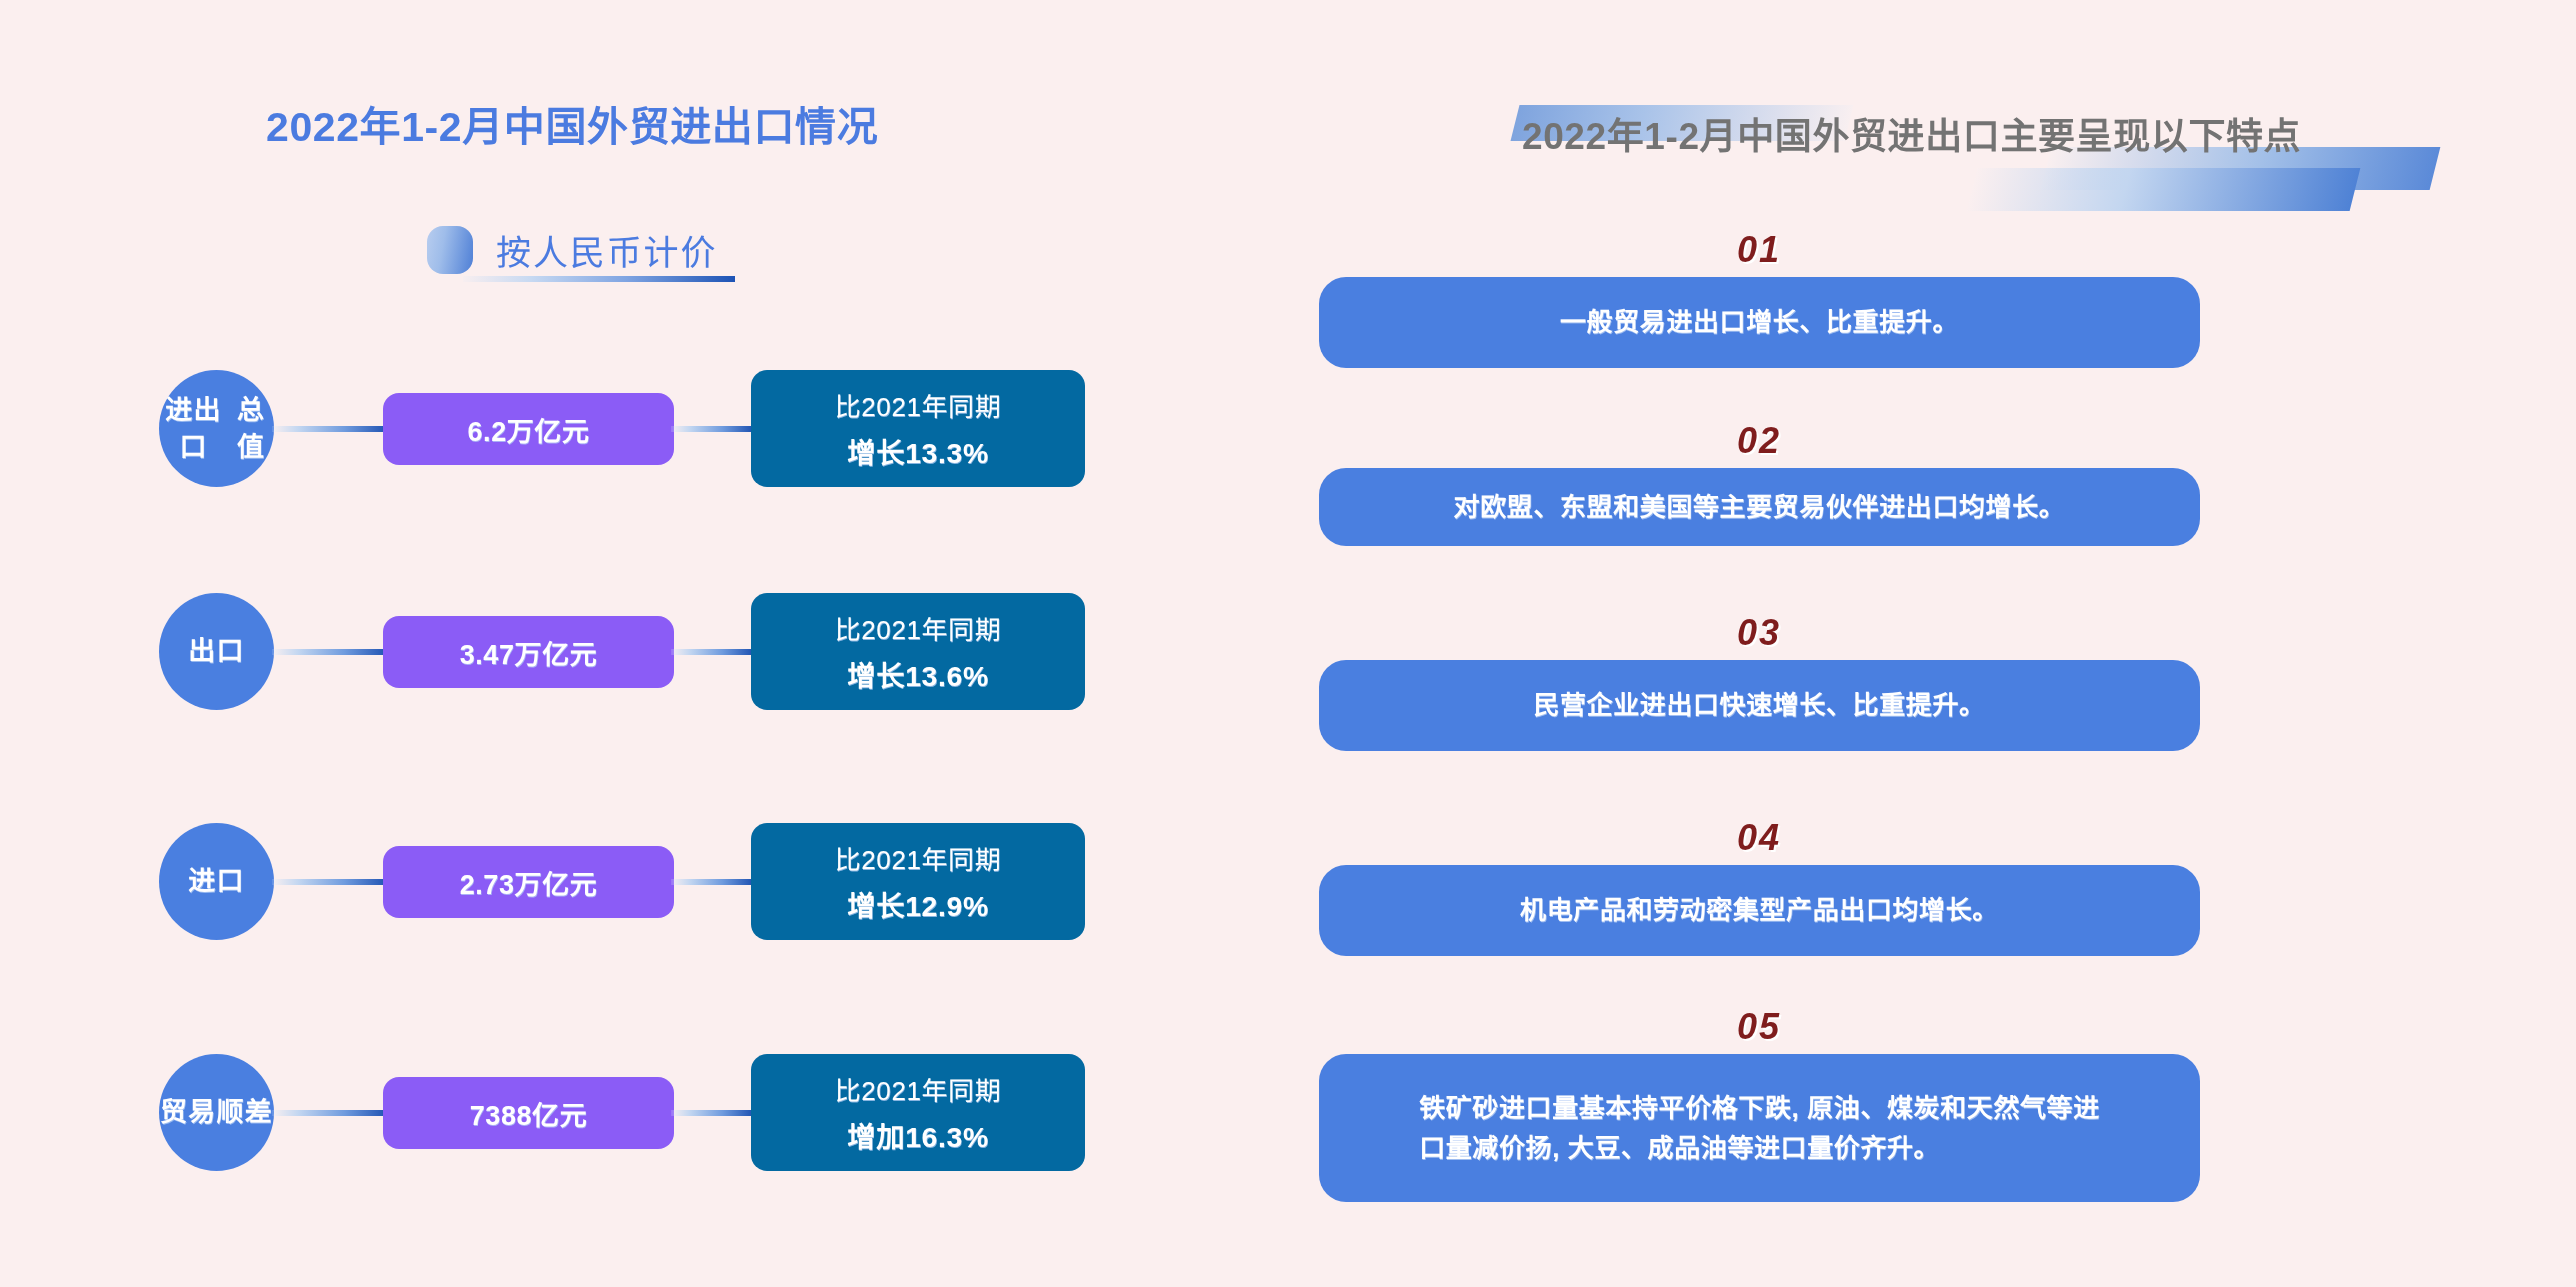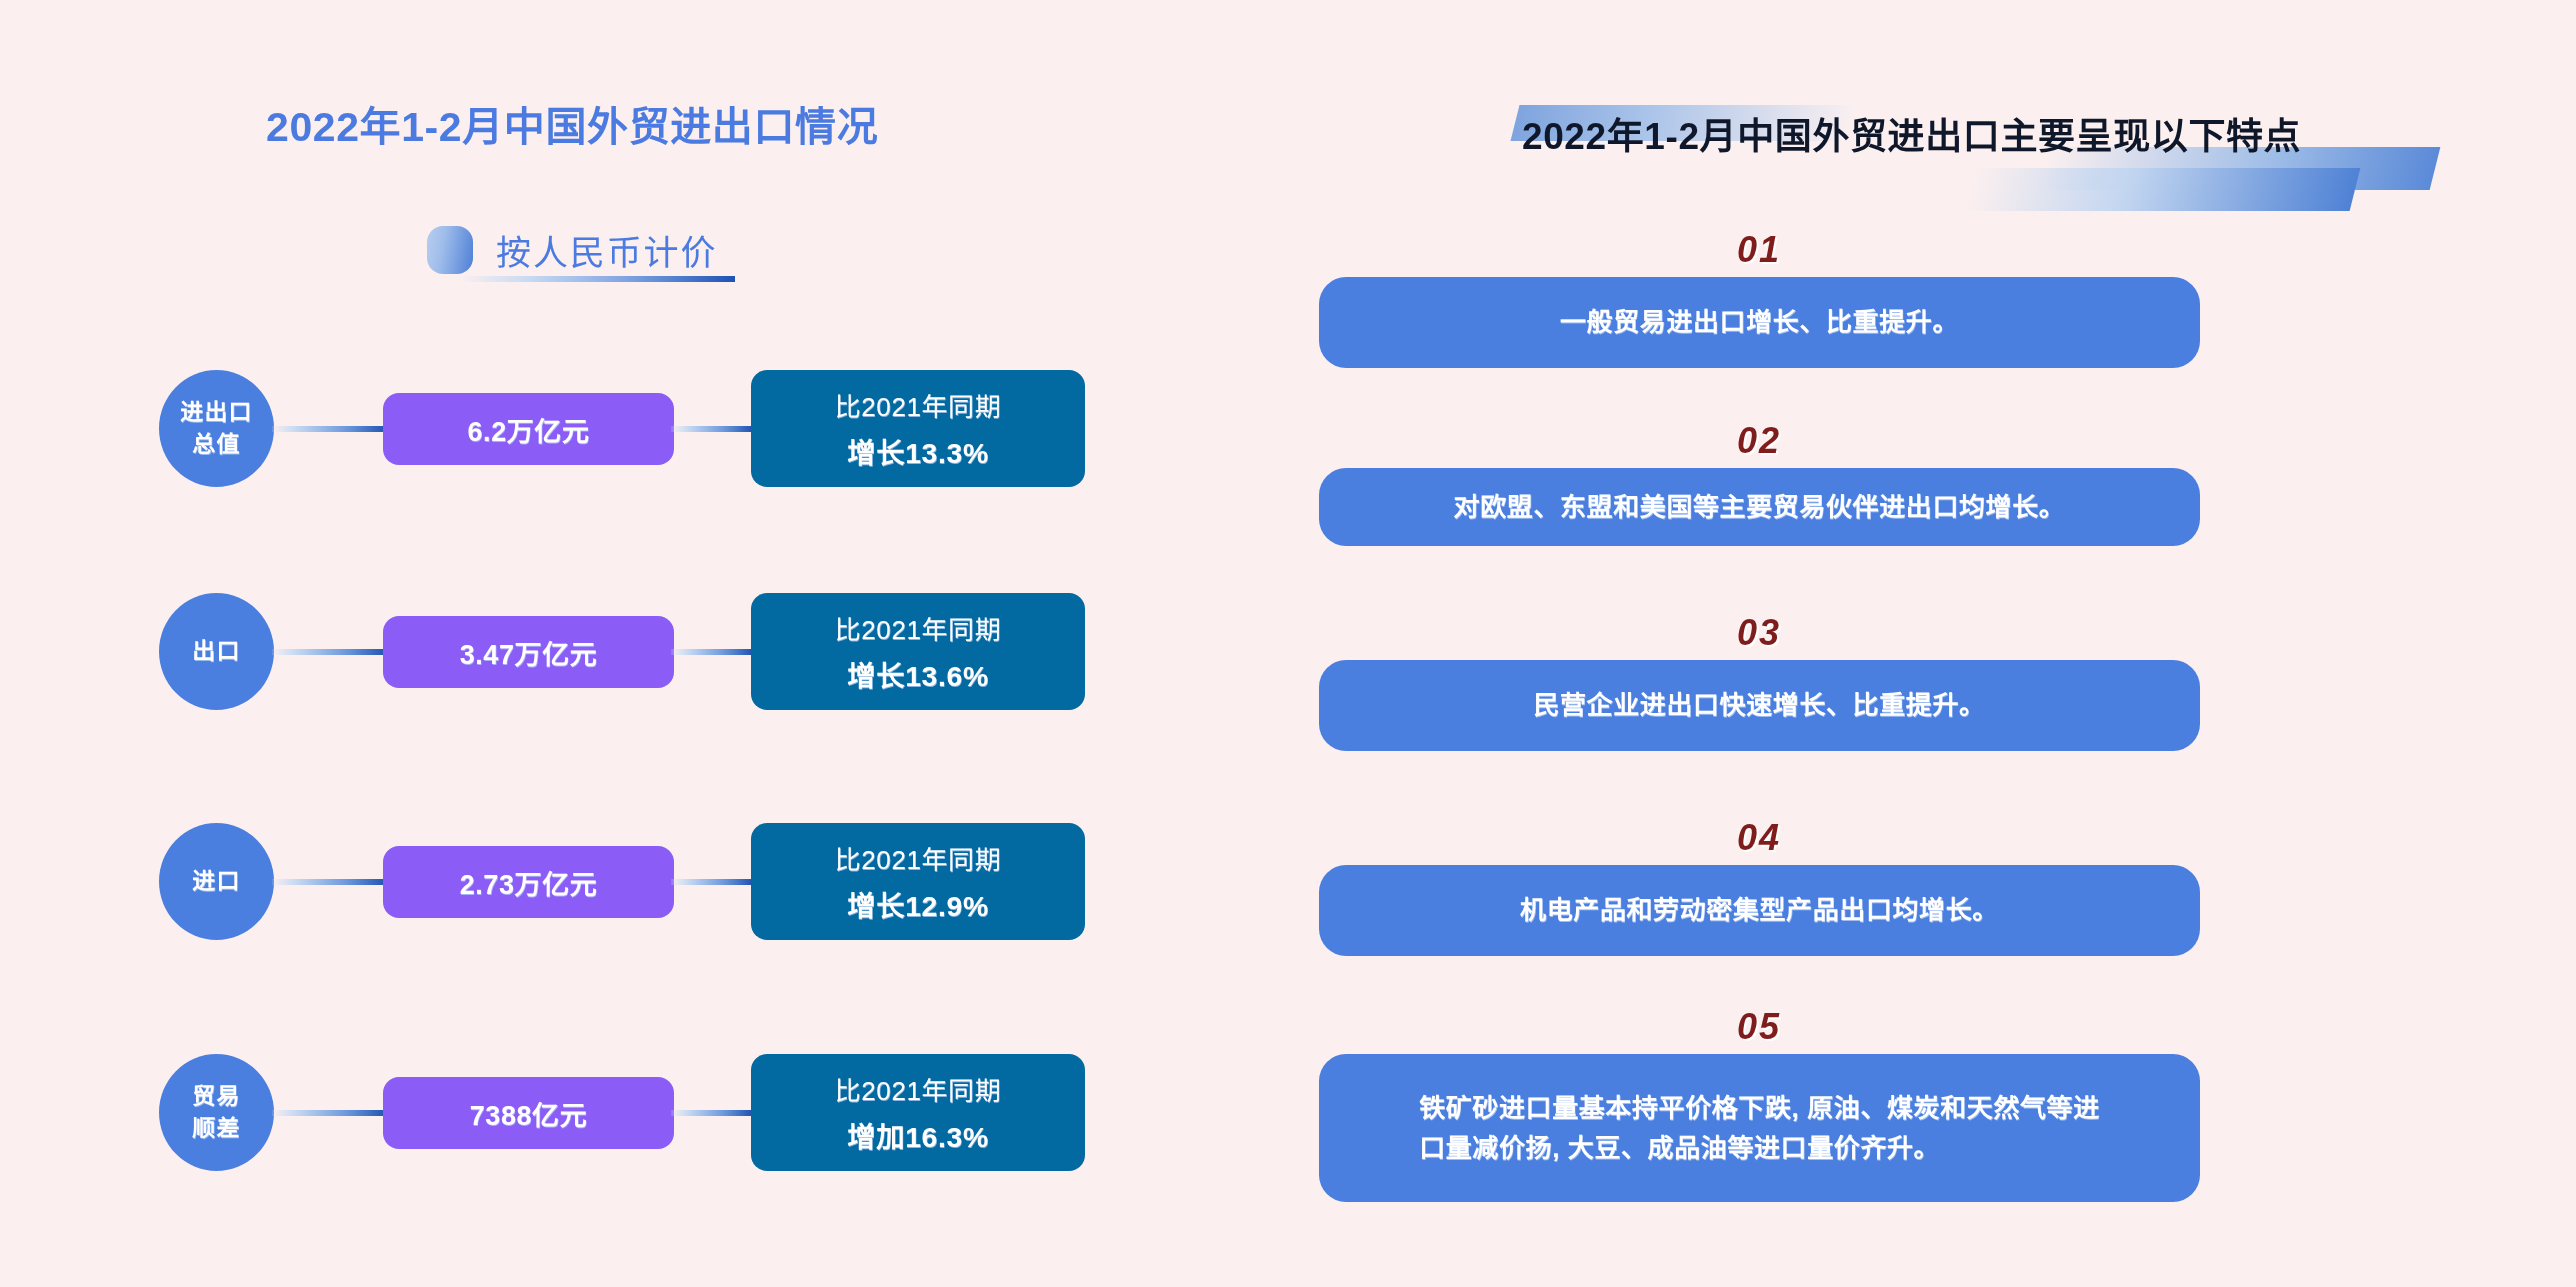--- a/index.html
+++ b/index.html
@@ -74,25 +74,24 @@
     width: 1286px;
     height: 124px;
   }
   .row-ellipse {
     position: absolute;
     left: 159px; top: 0;
     width: 115px; height: 117px;
     border-radius: 50%;
     background: #4A7FE0;
     display: flex;
-    flex-direction: column;
     align-items: center;
     justify-content: center;
     color: #FFFFFF;
-    font-size: 23px;
+    font-size: 27px;
     font-weight: bold;
     line-height: 1.35;
     letter-spacing: 1.2px;
     text-align: center;
     text-shadow: 0.6px 1.2px 0 rgba(180,205,245,0.75);
   }
   .row-ellipse .el-line { display: block; }
 
   .row-connector-1 {
     position: absolute;
@@ -179,21 +178,21 @@
   #hdr-band-botright-front {
     left: 686px; top: 94px;
     width: 383px; height: 43px;
     background: linear-gradient(90deg, rgba(240,245,252,0.05) 0%, #C3D6F0 40%, #4F82D5 100%);
   }
   #right-header-title {
     position: absolute;
     left: 236px; top: 32px;
     font-size: 37px;
     font-weight: bold;
-    color: #0f172a;
+    color: #737373;
     letter-spacing: 0.6px;
     white-space: nowrap;
   }
 
   .feature {
     position: absolute;
     left: 0;
     width: 1290px;
   }
   .feature-card {

